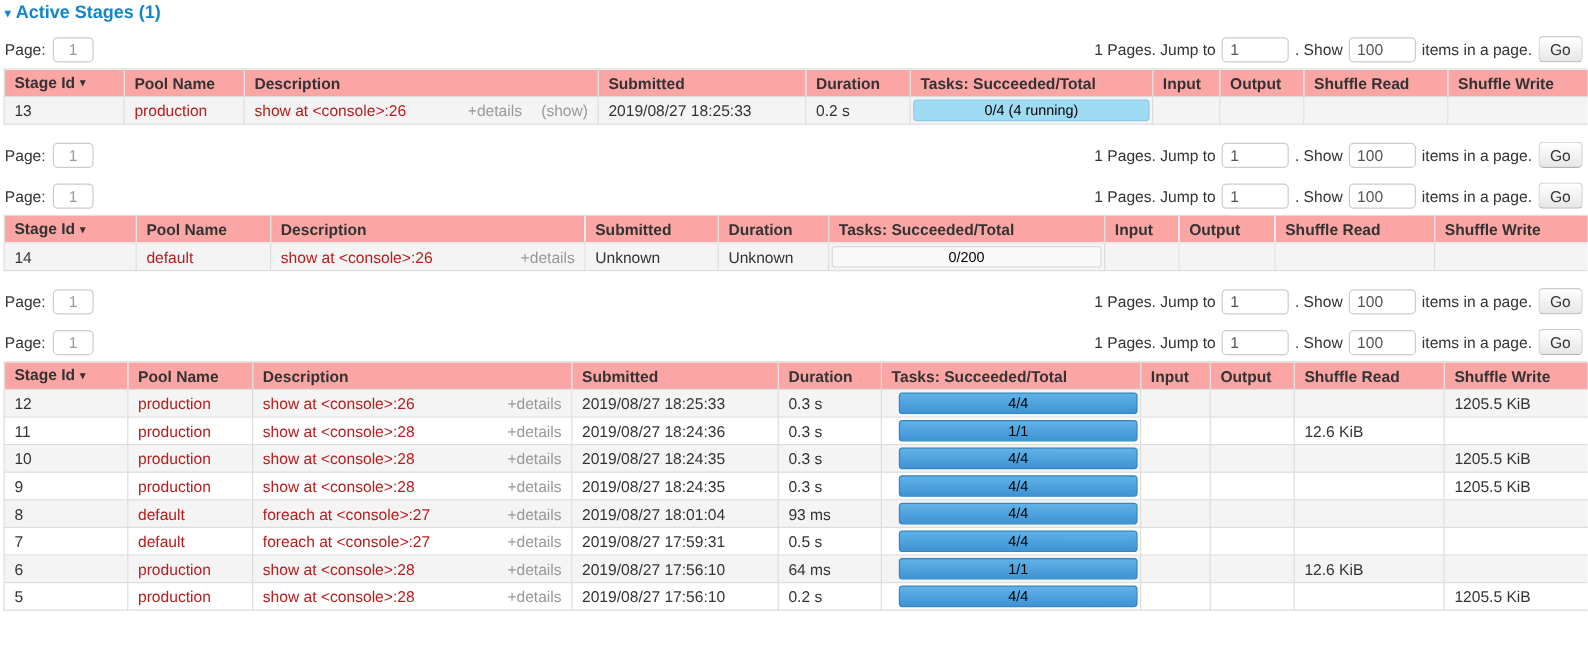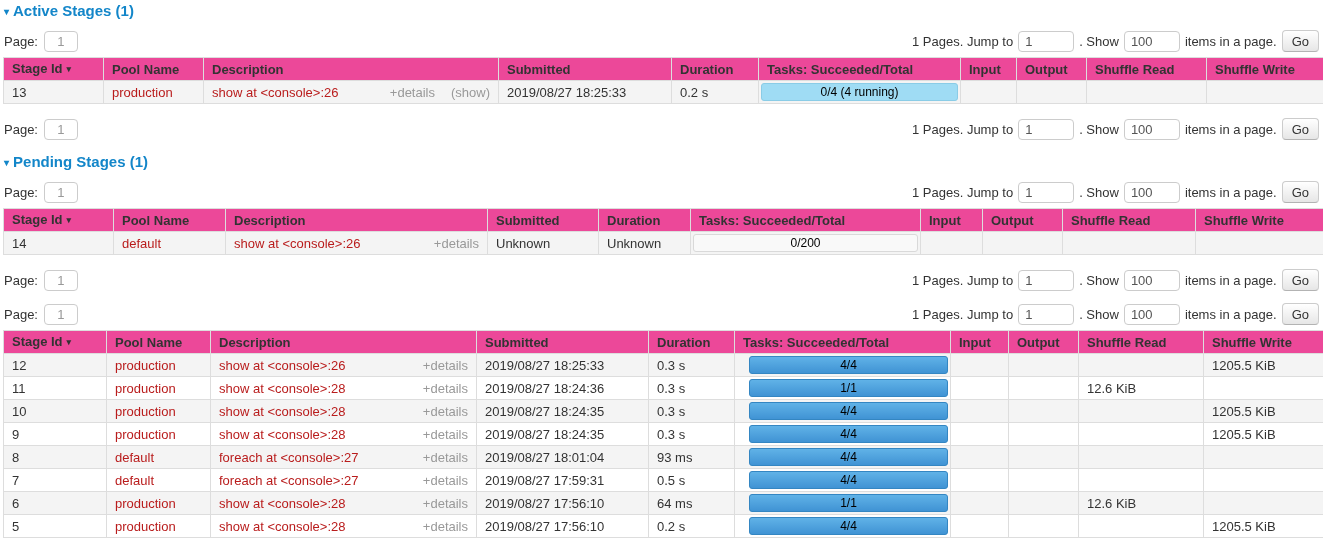--- a/index.html
+++ b/index.html
@@ -22,21 +22,21 @@
   input.page-num { width: 34px; text-align: center; color: #999; }
   input.jump { width: 56px; }
   input.show { width: 56px; }
   button.go { height: 22px; padding: 1px 9px; font-family: inherit; font-size: 13px; color: #333;
     background: linear-gradient(to bottom, #ffffff, #e6e6e6); border: 1px solid #ccc;
     border-bottom-color: #b3b3b3; border-radius: 4px; cursor: pointer; }
 
   table.stage-table { width: 1323px; table-layout: fixed; border-collapse: collapse; }
   .stage-table th, .stage-table td { border: 1px solid #ddd; padding: 3px 8px;
     text-align: left; font-size: 13px; line-height: 15px; overflow: hidden; white-space: nowrap; }
-  .stage-table th { font-weight: bold; background: #ec4899; }
+  .stage-table th { font-weight: bold; background: #fca5a5; }
   .stage-table tbody tr:nth-child(odd) { background: #f4f4f4; }
   .sort-arrow { font-size: 9px; margin-left: 4px; vertical-align: 1px; }
 
   a.lnk { color: #b91c1c; text-decoration: none; cursor: pointer; }
   .desc-cell { display: flex; align-items: center; }
   .desc-right { margin-left: auto; display: flex; gap: 16px; }
   a.muted { color: #999; text-decoration: none; cursor: pointer; text-align: center; }
 
   td.bar-cell { padding: 2px; }
   .bar { height: 18px; line-height: 16px; border-radius: 3px; text-align: center;
@@ -123,21 +123,20 @@
       </div>
       <div class="page-right">
         <span>1 Pages. Jump to</span>
         <input class="pg jump" value="1" style="">
         <span>. Show</span>
         <input class="pg show" value="100" style="">
         <span>items in a page.</span>
         <button class="go">Go</button>
       </div>
     </div>
-    <div class="section-heading"><span class="collapse-arrow">▾</span><span>Pending Stages (1)</span></div>
     <div class="pagerow top">
       <div class="page-left">
         <span>Page:</span>
         <input class="pg page-num" value="1" style="">
       </div>
       <div class="page-right">
         <span>1 Pages. Jump to</span>
         <input class="pg jump" value="1" style="">
         <span>. Show</span>
         <input class="pg show" value="100" style="">

